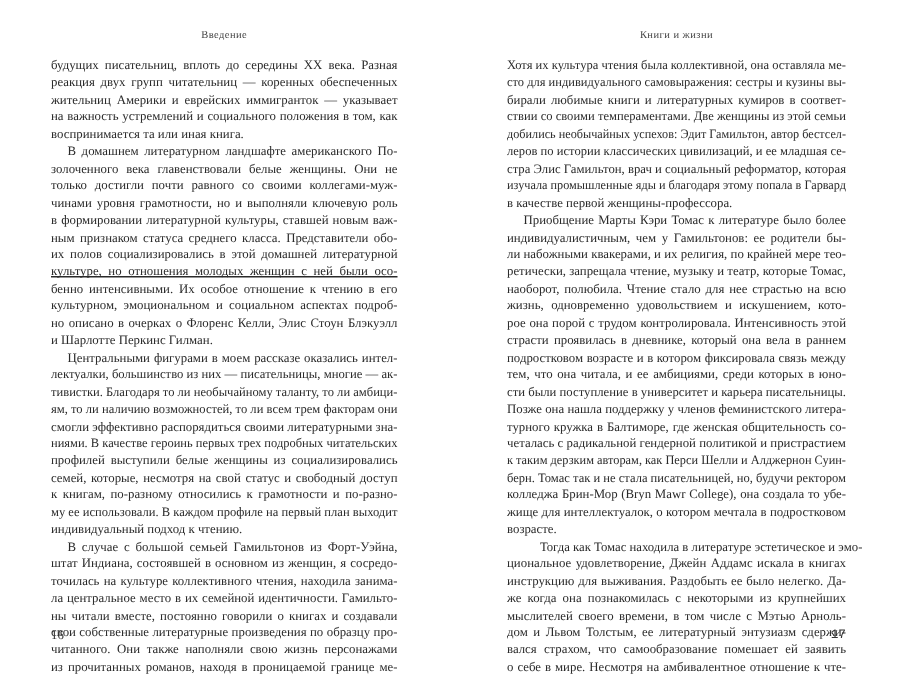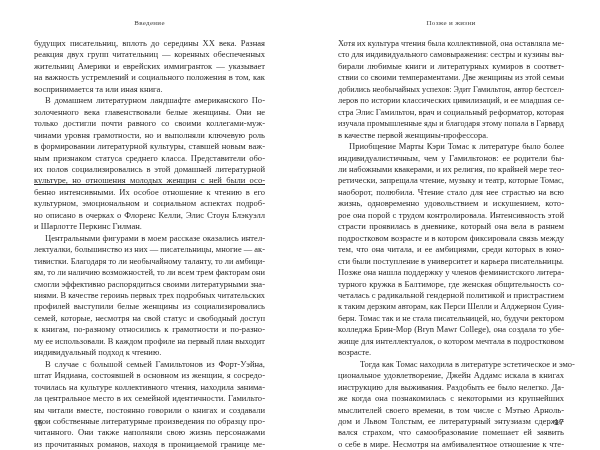--- a/index.html
+++ b/index.html
@@ -60,21 +60,21 @@
       <span class="line" style="display: block;"><span style="white-space: nowrap; word-spacing: 0px;">ла центральное место в их семейной идентичности. Гамильто-</span></span>
       <span class="line" style="display: block;"><span style="white-space: nowrap; word-spacing: 0px;">ны читали вместе, постоянно говорили о книгах и создавали</span></span>
       <span class="line" style="display: block;"><span style="white-space: nowrap; word-spacing: 0px;">свои собственные литературные произведения по образцу про-</span></span>
       <span class="line" style="display: block;"><span style="white-space: nowrap; word-spacing: 0px;">читанного. Они также наполняли свою жизнь персонажами</span></span>
       <span class="line" style="display: block;"><span style="white-space: nowrap; word-spacing: 0px;">из прочитанных романов, находя в проницаемой границе ме-</span></span>
     </div>
   <div class="folio">16</div>
 </div>
 
 <div class="page page-right">
-  <div class="running-head">Позже и жизни</div>
+  <div class="running-head">Книги и жизни</div>
   <div class="body-text">
       <span class="line" style="display: block;"><span style="white-space: nowrap; display: inline-block; transform-origin: left center; transform: scaleX(0.978355);">Хотя их культура чтения была коллективной, она оставляла ме-</span></span>
       <span class="line" style="display: block;"><span style="white-space: nowrap; display: inline-block; transform-origin: left center; transform: scaleX(0.972435);">сто для индивидуального самовыражения: сестры и кузины вы-</span></span>
       <span class="line" style="display: block;"><span style="white-space: nowrap; word-spacing: 0px;">бирали любимые книги и литературных кумиров в соответ-</span></span>
       <span class="line" style="display: block;"><span style="white-space: nowrap; display: inline-block; transform-origin: left center; transform: scaleX(0.981409);">ствии со своими темпераментами. Две женщины из этой семьи</span></span>
       <span class="line" style="display: block;"><span style="white-space: nowrap; display: inline-block; transform-origin: left center; transform: scaleX(0.952205);">добились необычайных успехов: Эдит Гамильтон, автор бестсел-</span></span>
       <span class="line" style="display: block;"><span style="white-space: nowrap; display: inline-block; transform-origin: left center; transform: scaleX(0.981808);">леров по истории классических цивилизаций, и ее младшая се-</span></span>
       <span class="line" style="display: block;"><span style="white-space: nowrap; display: inline-block; transform-origin: left center; transform: scaleX(0.992657);">стра Элис Гамильтон, врач и социальный реформатор, которая</span></span>
       <span class="line" style="display: block;"><span style="white-space: nowrap; display: inline-block; transform-origin: left center; transform: scaleX(0.954593);">изучала промышленные яды и благодаря этому попала в Гарвард</span></span>
       <span class="line last" style="display: block;"><span style="white-space: nowrap;">в качестве первой женщины-профессора.</span></span>

